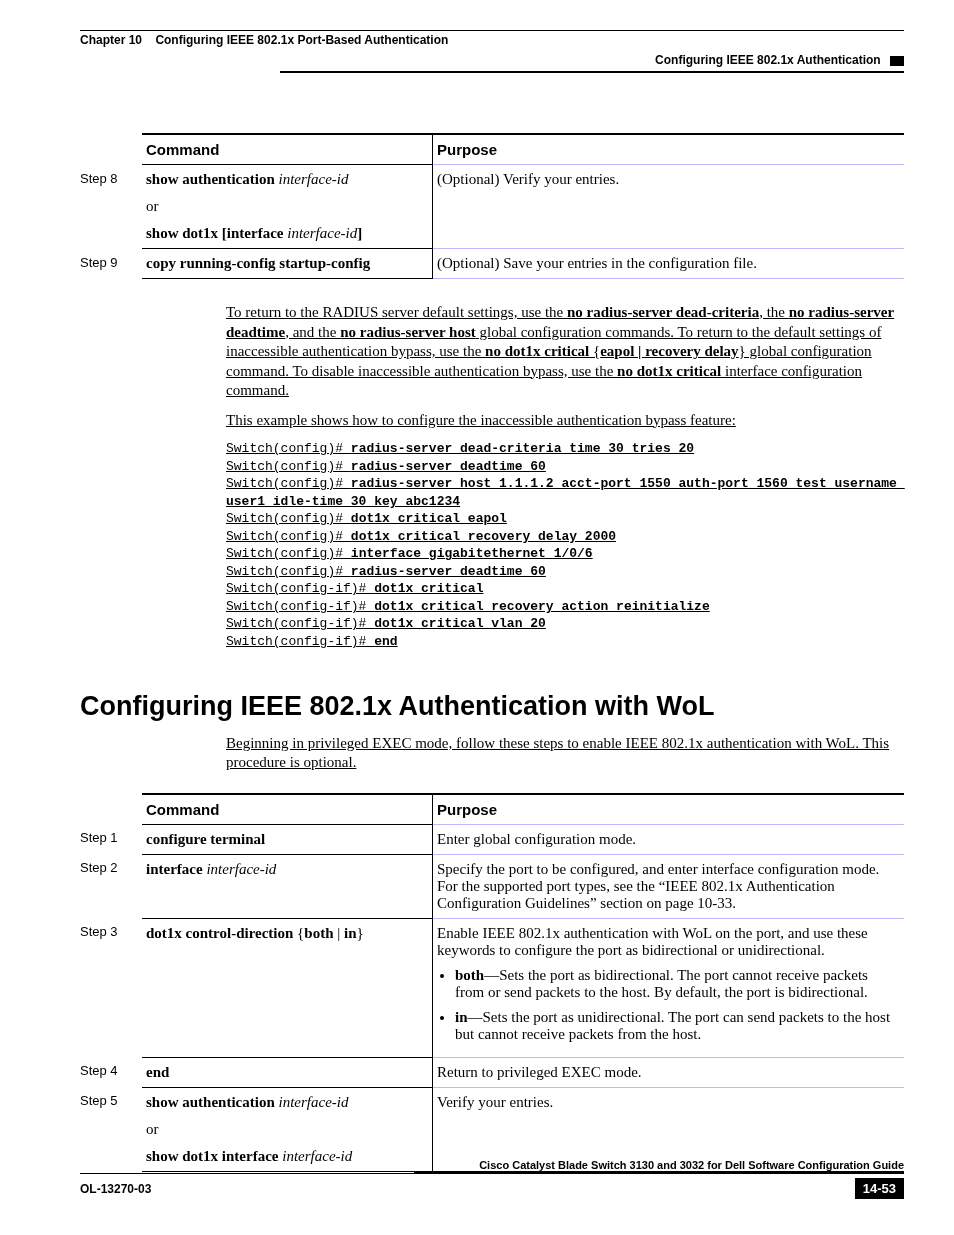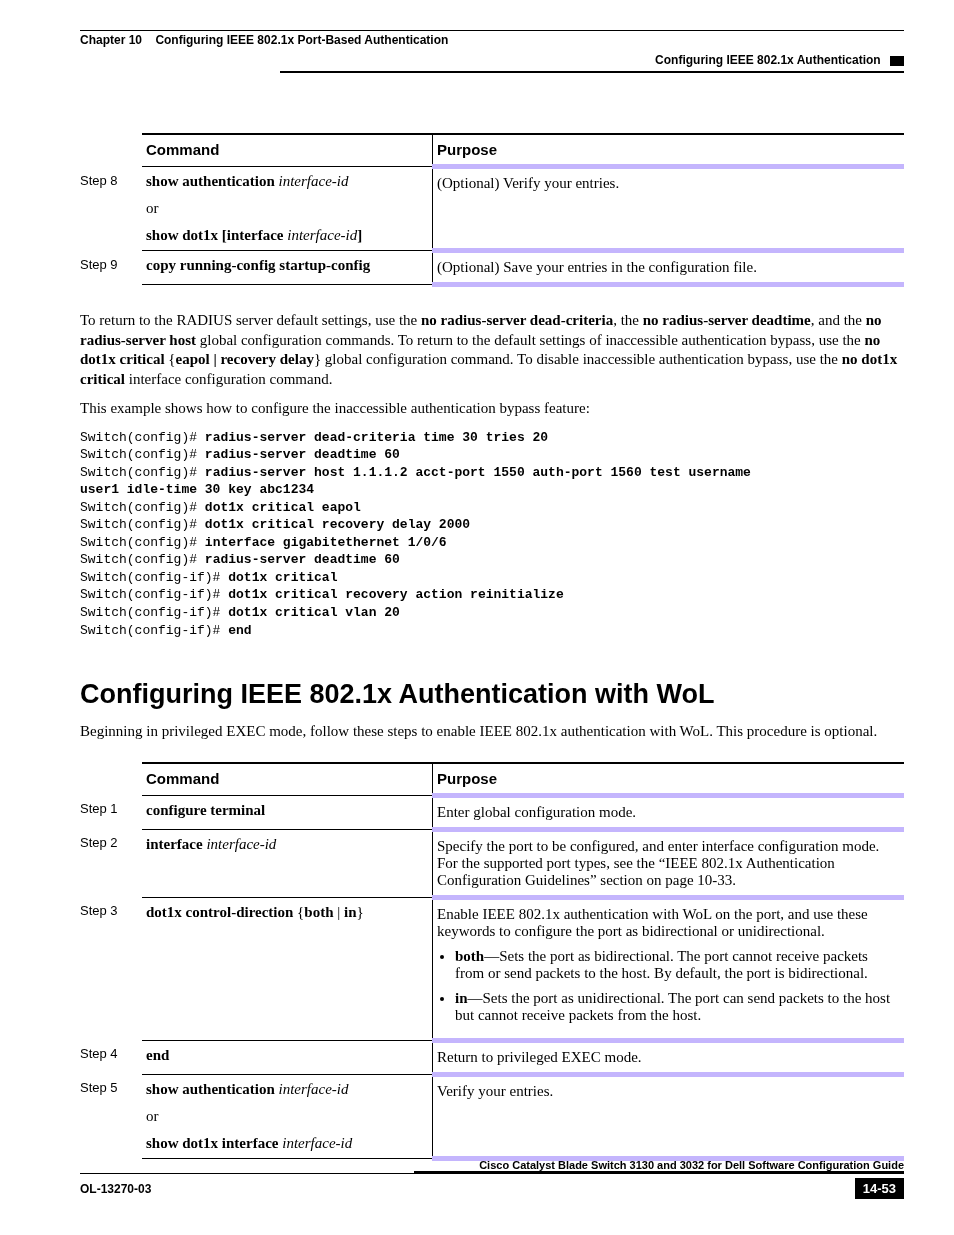--- a/index.html
+++ b/index.html
@@ -66,35 +66,37 @@
   padding-left: 0;
   padding-right: 4px;
 }
 .steps-table td.cmd-col {
   width: 278px;
   border-top: 1px solid #000;
   border-bottom: 1px solid #000;
 }
 .steps-table td.purp-col {
   border-top: 1px solid #000;
-  border-bottom: 5px solid #c4b5fd;
+  border-bottom: 1px solid #c4b5fd;
   border-left: 1px solid #000;
 }
 .steps-table thead td.cmd-col,
 .steps-table thead td.purp-col {
   font-family: Arial, Helvetica, sans-serif;
   font-weight: bold;
   border-top: 2px solid #000;
 }
 .steps-table thead td.step-col { }
 .cmd-bold { font-weight: bold; }
 .cmd-ital { font-style: italic; font-weight: normal; }
 .body-block {
+  margin-left: 146px;
   margin-top: 24px;
   line-height: 1.3;
+  text-decoration: underline;
 }
 .body-block p { margin: 0 0 10px 0; }
 .code-block {
   font-family: "Courier New", Courier, monospace;
   font-size: 13px;
   white-space: pre;
   line-height: 1.35;
   margin-top: 6px;
 }
 .code-block .cb { font-weight: bold; }

